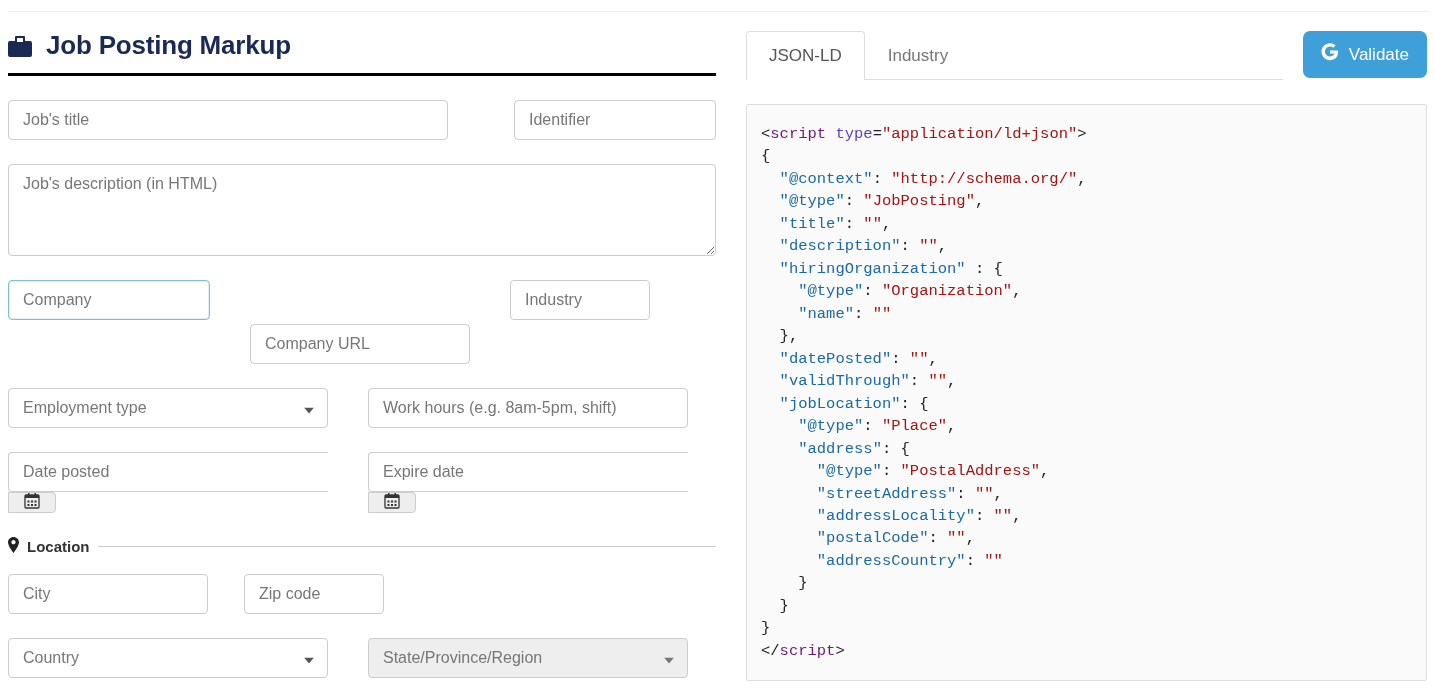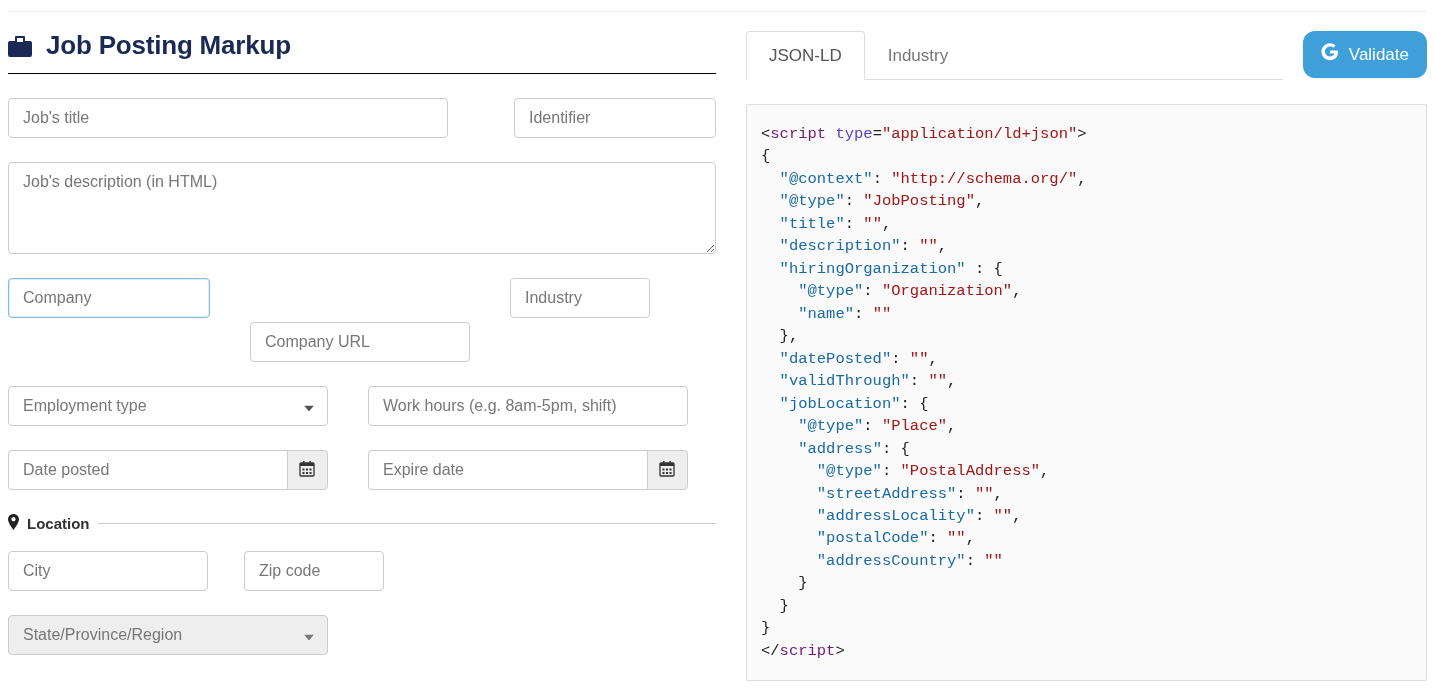--- a/index.html
+++ b/index.html
@@ -10,21 +10,21 @@
     background: #fff;
     padding: 8px;
   }
   .topbar { border-bottom: 1px solid #eee; height: 4px; margin-bottom: 18px; }
   .container { display: flex; gap: 30px; }
   .left { flex: 0 0 690px; }
   .right { flex: 1; min-width: 0; }
 
   .page-title-row {
     display: flex; align-items: center; gap: 14px;
-    border-bottom: 1px solid #000000; padding-bottom: 12px; margin-bottom: 24px;
+    border-bottom: 3px solid #000000; padding-bottom: 12px; margin-bottom: 24px;
   }
   .page-title {
     font-size: 26px; color: #1a2a55; font-weight: 700; letter-spacing: -0.2px;
   }
   .briefcase-icon { width: 24px; height: 22px; display:inline-block; }
 
   .row { display: flex; gap: 24px; margin-bottom: 24px; }
   .row > * { flex: 1; }
   .field {
     border: 1px solid #ccc; border-radius: 4px; background:#fff;
@@ -35,21 +35,21 @@
   textarea.field { resize: both; height: 92px; }
   .field.focused { border-color: #7fbfd6; box-shadow: 0 0 0 1px rgba(127,191,214,.25) inset; }
 
   .select-wrap { position: relative; }
   .select-wrap .caret {
     position: absolute; right: 14px; top: 50%; transform: translateY(-50%);
     pointer-events: none; color:#555;
   }
   .select-wrap.disabled .field { background:#eee; color:#777; }
 
-  .dategroup { display:flex; }
+  .dategroup { display:flex;flex-direction:column; }
   .dategroup .field { border-top-right-radius:0; border-bottom-right-radius:0; border-right:none; }
   .dategroup .addon {
     width:48px; border:1px solid #ccc; border-left:1px solid #ccc;
     background:#eee; display:flex; align-items:center; justify-content:center;
     border-top-right-radius:4px; border-bottom-right-radius:4px;
   }
 
   .section-legend {
     display:flex; align-items:center; gap:8px;
     font-weight:700; color:#333; margin: 8px 0 18px 0;
@@ -60,21 +60,21 @@
   .right-head { display:flex; align-items:flex-end; justify-content:space-between; margin-bottom:24px; }
   .tabs { display:flex; gap:0; border-bottom:1px solid #ddd; flex:1;align-items:flex-end; }
   .tab {
     padding: 14px 22px; font-size:17px; color:#777; cursor:pointer;
     border:1px solid transparent; border-bottom:none; position:relative; top:1px;
   }
   .tab.active {
     color:#555; border-color:#ddd; background:#fff; border-radius:4px 4px 0 0;
   }
   .validate-btn {
-    background:#3f9fd9; color:#fff; border:none; border-radius:12px;
+    background:#3f9fd9; color:#fff; border:none; border-radius:7px;
     padding: 12px 18px; font-size:17px; display:flex; align-items:center; gap:10px;
     cursor:pointer; margin-left:20px; position:relative; top:-2px;
   }
 
   .codebox {
     border:1px solid #ddd; background:#fafafa; border-radius:2px;
     padding: 18px 14px; font-family: Menlo, Consolas, "Courier New", monospace;
     font-size: 15.5px; line-height: 1.45; color:#222; white-space:pre; overflow:auto;
   }
   .tok-tag { color:#701a75; }
@@ -211,20 +211,28 @@
     <div class="row row-gap-sm">
       <div class="w-city">
         <input class="field" type="text" placeholder="City" style="">
       </div>
       <div class="w-zip">
         <input class="field" type="text" placeholder="Zip code" style="">
       </div>
     </div>
 
     <div class="row row-gap-md">
+      <div class="select-wrap w-country">
+        <input class="field" type="text" readonly="" placeholder="Country" style="">
+        <span class="caret">
+          <svg width="10" height="6" viewBox="0 0 10 6">
+              <path d="M0 0 L5 6 L10 0 Z" fill="#555"></path>
+            </svg>
+        </span>
+      </div>
       <div class="select-wrap disabled w-state">
         <input class="field" type="text" readonly="" placeholder="State/Province/Region" style="">
         <span class="caret">
           <svg width="10" height="6" viewBox="0 0 10 6">
               <path d="M0 0 L5 6 L10 0 Z" fill="#777"></path>
             </svg>
         </span>
       </div>
     </div>
   </div>

